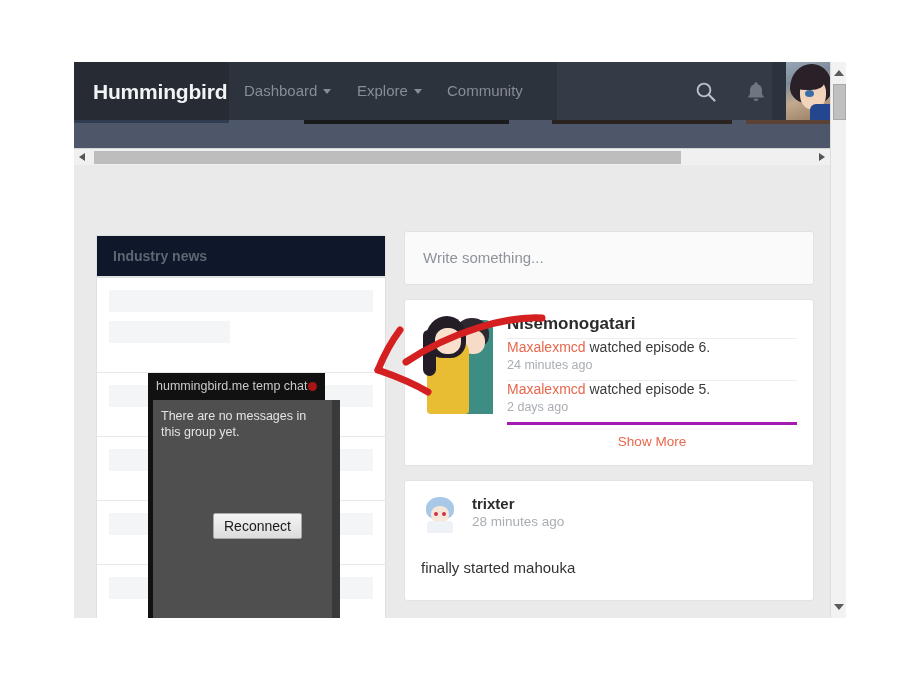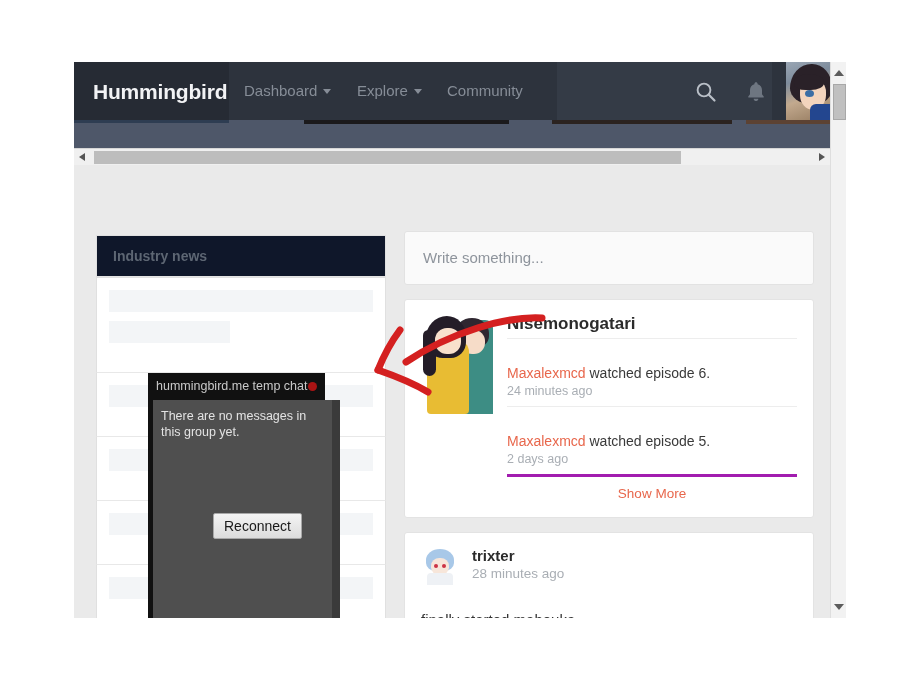--- a/index.html
+++ b/index.html
@@ -329,21 +329,21 @@
     margin: 0 0 4px 0;
   }
   .anime-genres {
     color: #9aa0a7;
     font-size: 13.5px;
     line-height: 19px;
     padding-bottom: 9px;
   }
   .activity {
     border-top: 1px solid #ededed;
-    padding: 26px 0 8px 0;
+    padding: 0 0 8px 0;
   }
   .activity-text { font-size: 14px; color: #3a3a3a; }
   .activity-user { color: #e8674c; }
   .activity-time {
     color: #a9aeb4;
     font-size: 12.5px;
     margin-top: 3px;
   }
   .show-more {
     border-top: 3px solid #a21caf;

